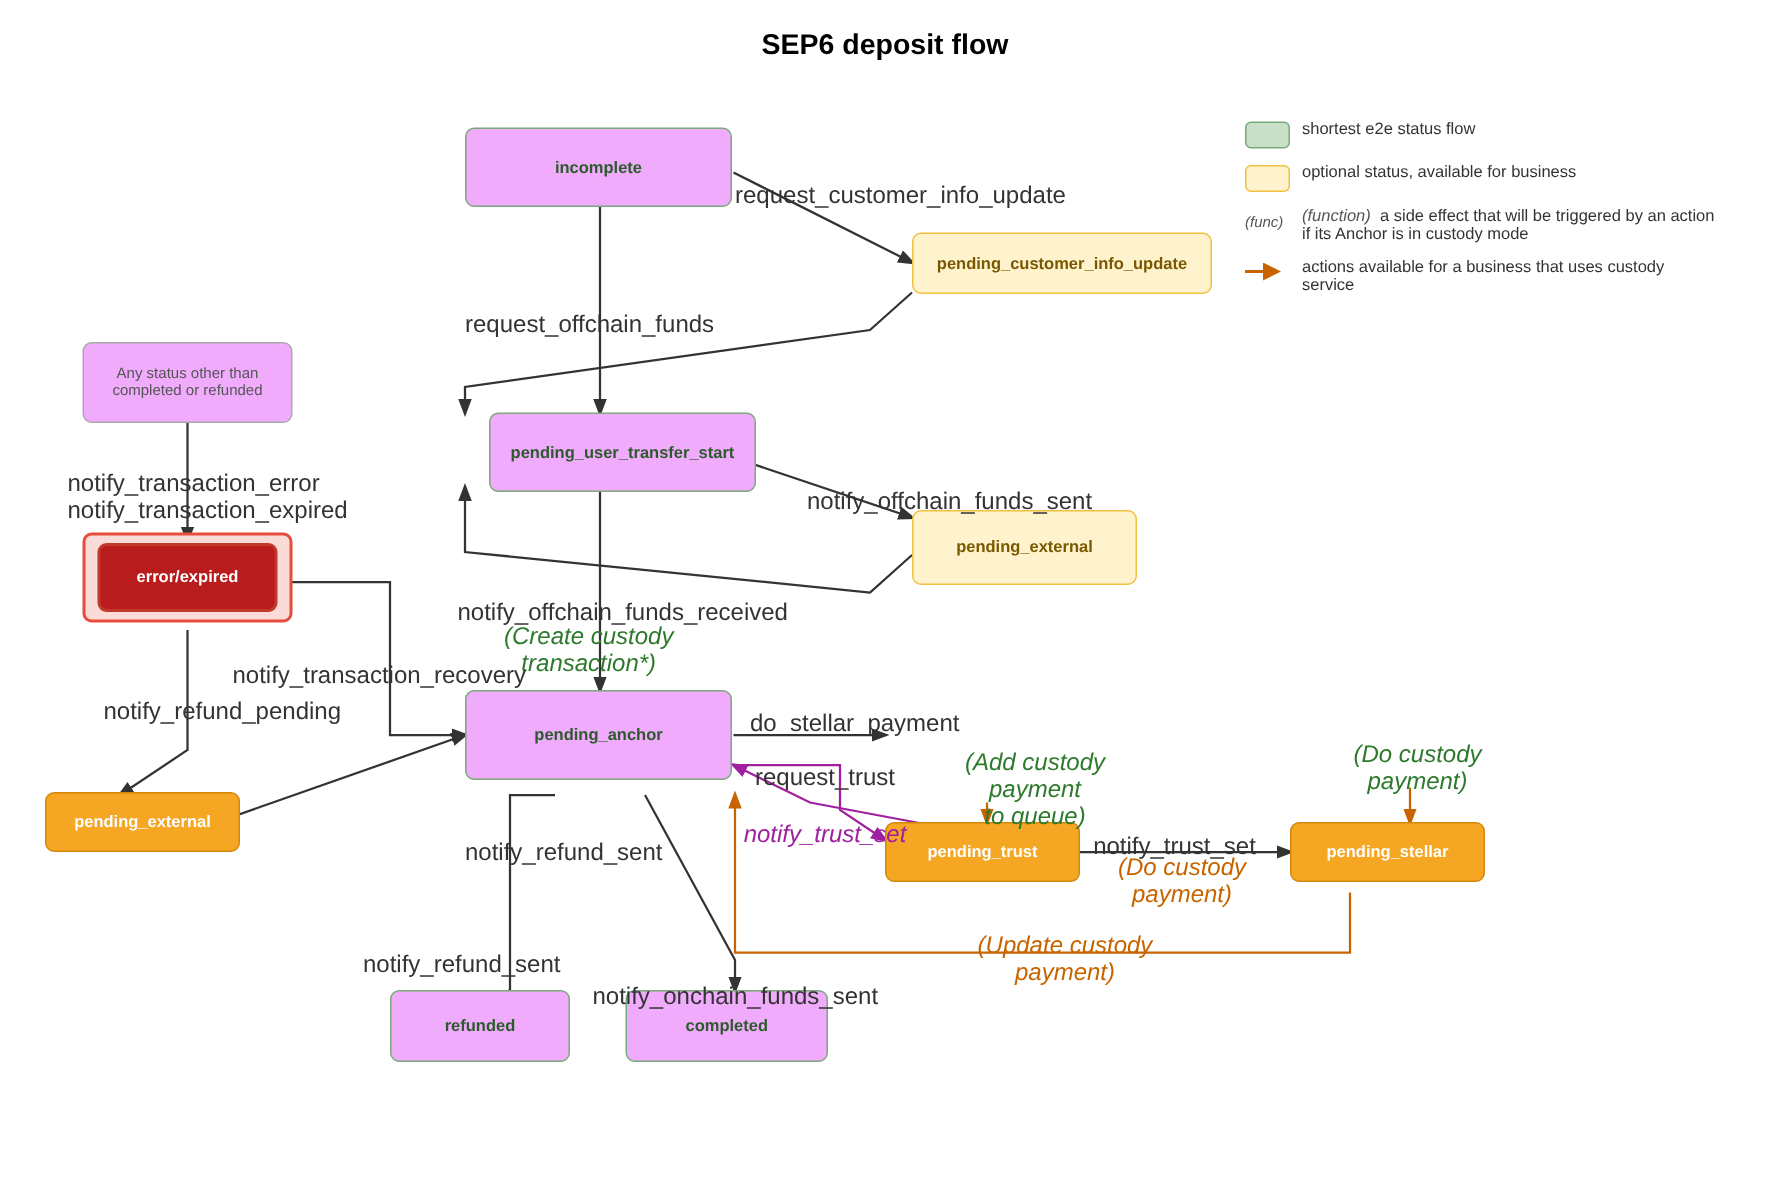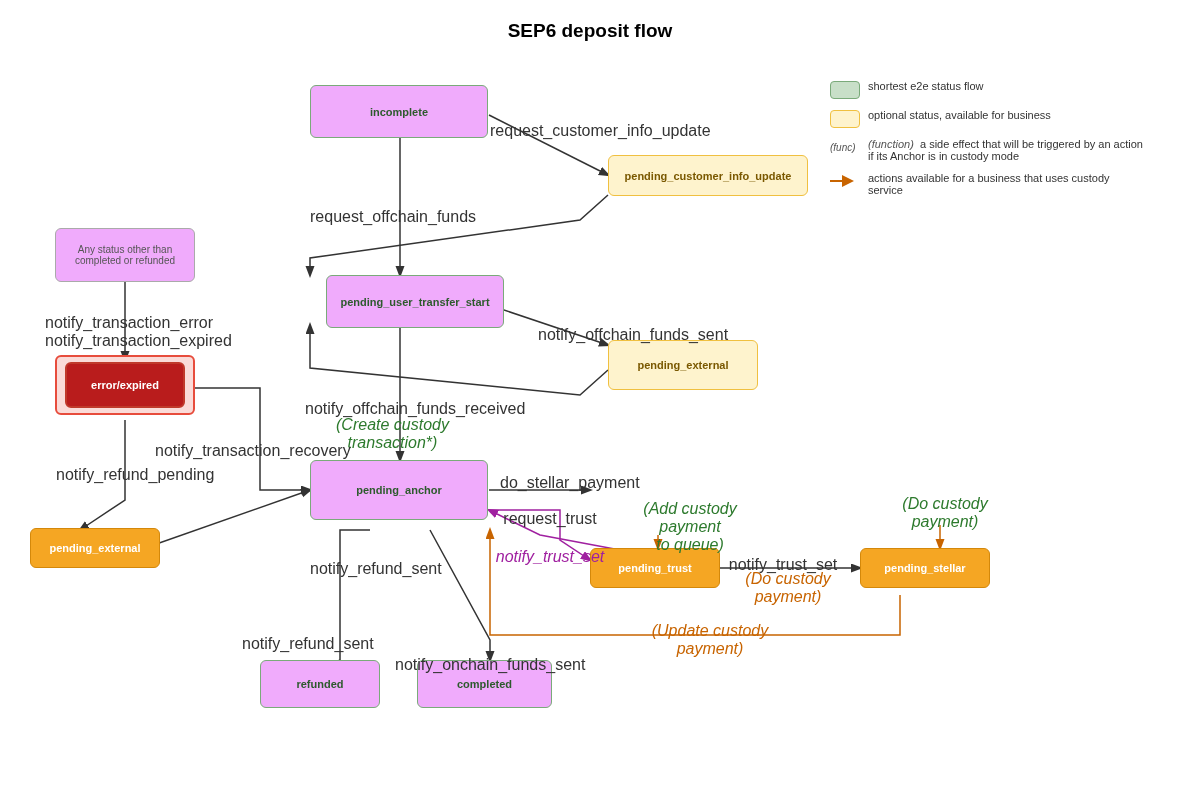--- a/index.html
+++ b/index.html
@@ -247,21 +247,21 @@
 
   <div class="label-text label-orange" style="left:718px;top:570px;width:140px;">(Do custody payment)</div>
 
   <div class="label-text label-green" style="left:630px;top:500px;width:120px;white-space:pre-line;">(Add custody payment
 to queue)</div>
 
   <div class="label-text label-green" style="left:885px;top:495px;width:120px;">(Do custody payment)</div>
 
   <div class="label-text label-orange" style="left:620px;top:622px;width:180px;">(Update custody payment)</div>
 
-  <div class="label-text" style="left:56px;top:466px;width:120px;">notify_refund_pending</div>
+  <div class="label-text" style="left:69px;top:466px;width:120px;">notify_refund_pending</div>
 
   <div class="label-text" style="left:310px;top:560px;width:120px;">notify_refund_sent</div>
 
   <div class="label-text" style="left:242px;top:635px;width:120px;">notify_refund_sent</div>
 
   <div class="label-text" style="left:395px;top:635px;width:150px;margin-top:21px;">notify_onchain_funds_sent</div>
 
   <div class="label-text" style="left:45px;top:314px;width:160px;white-space:pre-line;">notify_transaction_error
 notify_transaction_expired</div>
 

